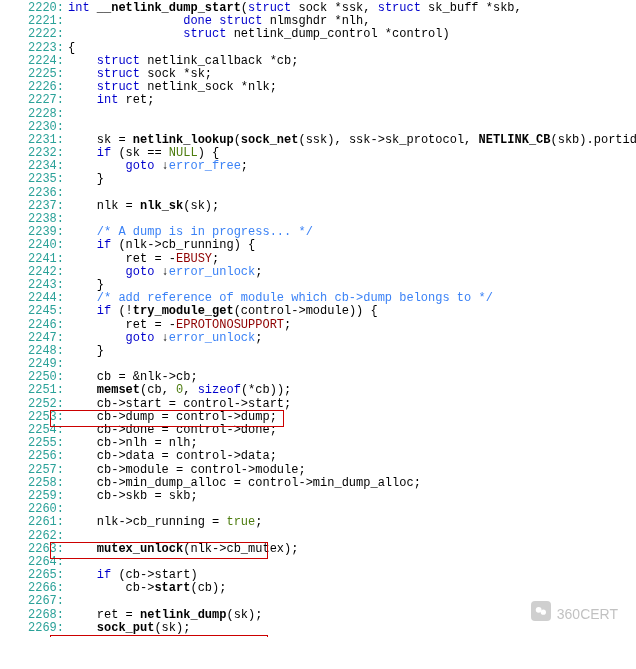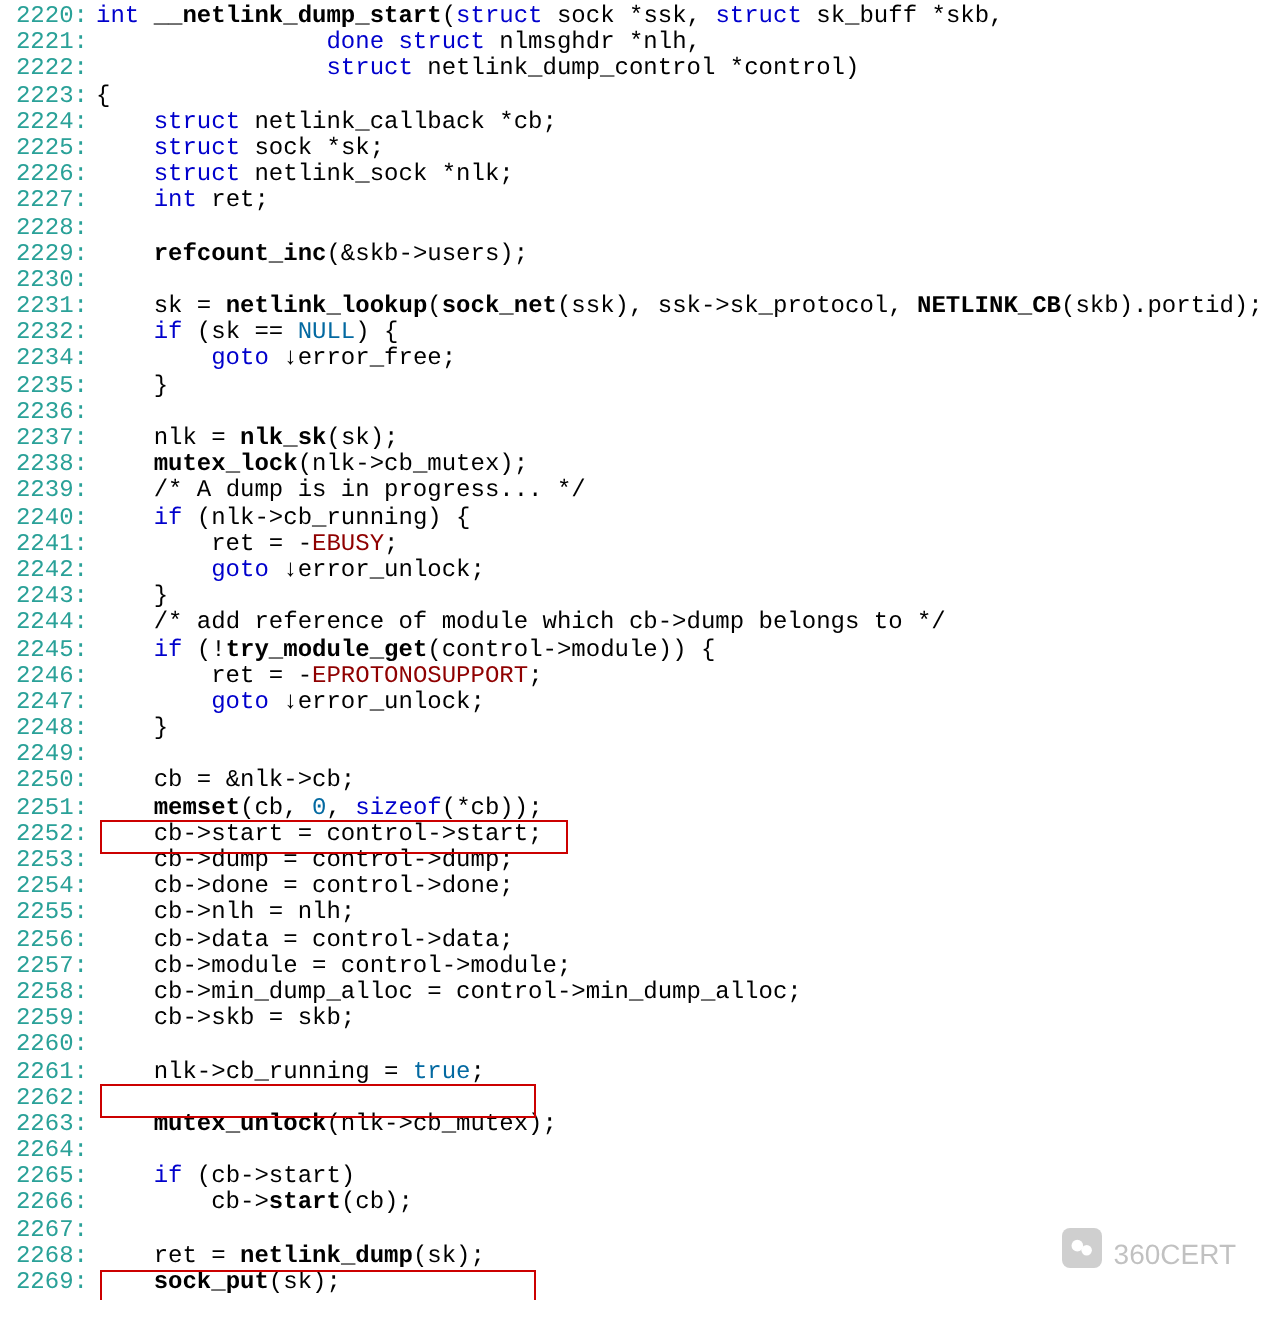--- a/index.html
+++ b/index.html
@@ -14,35 +14,36 @@
     position: relative;
   }
   .code-container {
     position: relative;
     padding: 2px 0;
   }
   .code-line {
     display: flex;
     white-space: pre;
     height: 13.2px;
+    margin-left: 20px;
   }
   .lineno {
     width: 44px;
     text-align: right;
     padding-right: 4px;
     color: #2aa198;
     flex-shrink: 0;
   }
   .code {
     white-space: pre;
   }
   .kw { color: #0000cc; font-weight: normal; }                           
   .fn { color: #000000; font-weight: bold; }       
-  .num { color: #0369a1; font-family: Liberation Mono, monospace; }                          
-  .cm { color: #000000; }                           
+  .num { color: #4d7c0f; font-family: Liberation Mono, monospace; }                          
+  .cm { color: #3b82f6; }                           
   .mc { color: #8f0000; }
   .ul { }
   .plain { color: #000000; }
 
   .highlight-box {
     position: absolute;
     border: 1.5px solid #cc0000;
     pointer-events: none;
   }
 
@@ -75,29 +76,28 @@
 <div class="code-container" id="code-container">
     <div class="code-line"><span class="lineno">2220:</span><span class="code"><span class="kw">int</span><span class="plain"> </span><span class="fn">__netlink_dump_start</span><span class="plain">(</span><span class="kw">struct</span><span class="plain"> sock *</span><span class="ul">ssk</span><span class="plain">, </span><span class="kw">struct</span><span class="plain"> sk_buff *</span><span class="ul">skb</span><span class="plain">,</span></span></div>
     <div class="code-line"><span class="lineno">2221:</span><span class="code">                <span class="kw">done</span><span class="plain"> </span><span class="kw">struct</span><span class="plain"> nlmsghdr *</span><span class="ul">nlh</span><span class="plain">,</span></span></div>
     <div class="code-line"><span class="lineno">2222:</span><span class="code">                <span class="kw">struct</span><span class="plain"> netlink_dump_control *</span><span class="ul">control</span><span class="plain">)</span></span></div>
     <div class="code-line"><span class="lineno">2223:</span><span class="code"><span class="plain">{</span></span></div>
     <div class="code-line"><span class="lineno">2224:</span><span class="code">    <span class="kw">struct</span><span class="plain"> netlink_callback *cb;</span></span></div>
     <div class="code-line"><span class="lineno">2225:</span><span class="code">    <span class="kw">struct</span><span class="plain"> sock *sk;</span></span></div>
     <div class="code-line"><span class="lineno">2226:</span><span class="code">    <span class="kw">struct</span><span class="plain"> netlink_sock *nlk;</span></span></div>
     <div class="code-line"><span class="lineno">2227:</span><span class="code">    <span class="kw">int</span><span class="plain"> ret;</span></span></div>
     <div class="code-line"><span class="lineno">2228:</span><span class="code"></span></div>
-    <div class="code-line"><span class="lineno">2229:</span><span class="code">    <span class="fn">refcount_inc</span><span class="plain">(&amp;skb-&gt;users);</span></span></div>
     <div class="code-line"><span class="lineno">2230:</span><span class="code"></span></div>
     <div class="code-line"><span class="lineno">2231:</span><span class="code">    <span class="plain">sk = </span><span class="fn">netlink_lookup</span><span class="plain">(</span><span class="fn">sock_net</span><span class="plain">(ssk), ssk-&gt;sk_protocol, </span><span class="fn">NETLINK_CB</span><span class="plain">(skb).portid);</span></span></div>
     <div class="code-line"><span class="lineno">2232:</span><span class="code">    <span class="kw">if</span><span class="plain"> (sk == </span><span class="num">NULL</span><span class="plain">) {</span></span></div>
     <div class="code-line"><span class="lineno">2234:</span><span class="code">        <span class="kw">goto</span><span class="plain"> ↓</span><span class="cm">error_free</span><span class="plain">;</span></span></div>
     <div class="code-line"><span class="lineno">2235:</span><span class="code">    <span class="plain">}</span></span></div>
     <div class="code-line"><span class="lineno">2236:</span><span class="code"></span></div>
     <div class="code-line"><span class="lineno">2237:</span><span class="code">    <span class="plain">nlk = </span><span class="fn">nlk_sk</span><span class="plain">(sk);</span></span></div>
-    <div class="code-line"><span class="lineno">2238:</span><span class="code">    <span class="fn">mutex_lock</span><span class="plain">(nlk-&gt;cb_mutex);</span></span></div>
+    <div class="code-line"><span class="lineno">2238:</span></div>
     <div class="code-line"><span class="lineno">2239:</span><span class="code">    <span class="cm">/* A dump is in progress... */</span></span></div>
     <div class="code-line"><span class="lineno">2240:</span><span class="code">    <span class="kw">if</span><span class="plain"> (nlk-&gt;cb_running) {</span></span></div>
     <div class="code-line"><span class="lineno">2241:</span><span class="code">        <span class="plain">ret = -</span><span class="mc">EBUSY</span><span class="plain">;</span></span></div>
     <div class="code-line"><span class="lineno">2242:</span><span class="code">        <span class="kw">goto</span><span class="plain"> ↓</span><span class="cm">error_unlock</span><span class="plain">;</span></span></div>
     <div class="code-line"><span class="lineno">2243:</span><span class="code">    <span class="plain">}</span></span></div>
     <div class="code-line"><span class="lineno">2244:</span><span class="code">    <span class="cm">/* add reference of module which cb-&gt;dump belongs to */</span></span></div>
     <div class="code-line"><span class="lineno">2245:</span><span class="code">    <span class="kw">if</span><span class="plain"> (!</span><span class="fn">try_module_get</span><span class="plain">(control-&gt;module)) {</span></span></div>
     <div class="code-line"><span class="lineno">2246:</span><span class="code">        <span class="plain">ret = -</span><span class="mc">EPROTONOSUPPORT</span><span class="plain">;</span></span></div>
     <div class="code-line"><span class="lineno">2247:</span><span class="code">        <span class="kw">goto</span><span class="plain"> ↓</span><span class="cm">error_unlock</span><span class="plain">;</span></span></div>
     <div class="code-line"><span class="lineno">2248:</span><span class="code">    <span class="plain">}</span></span></div>

